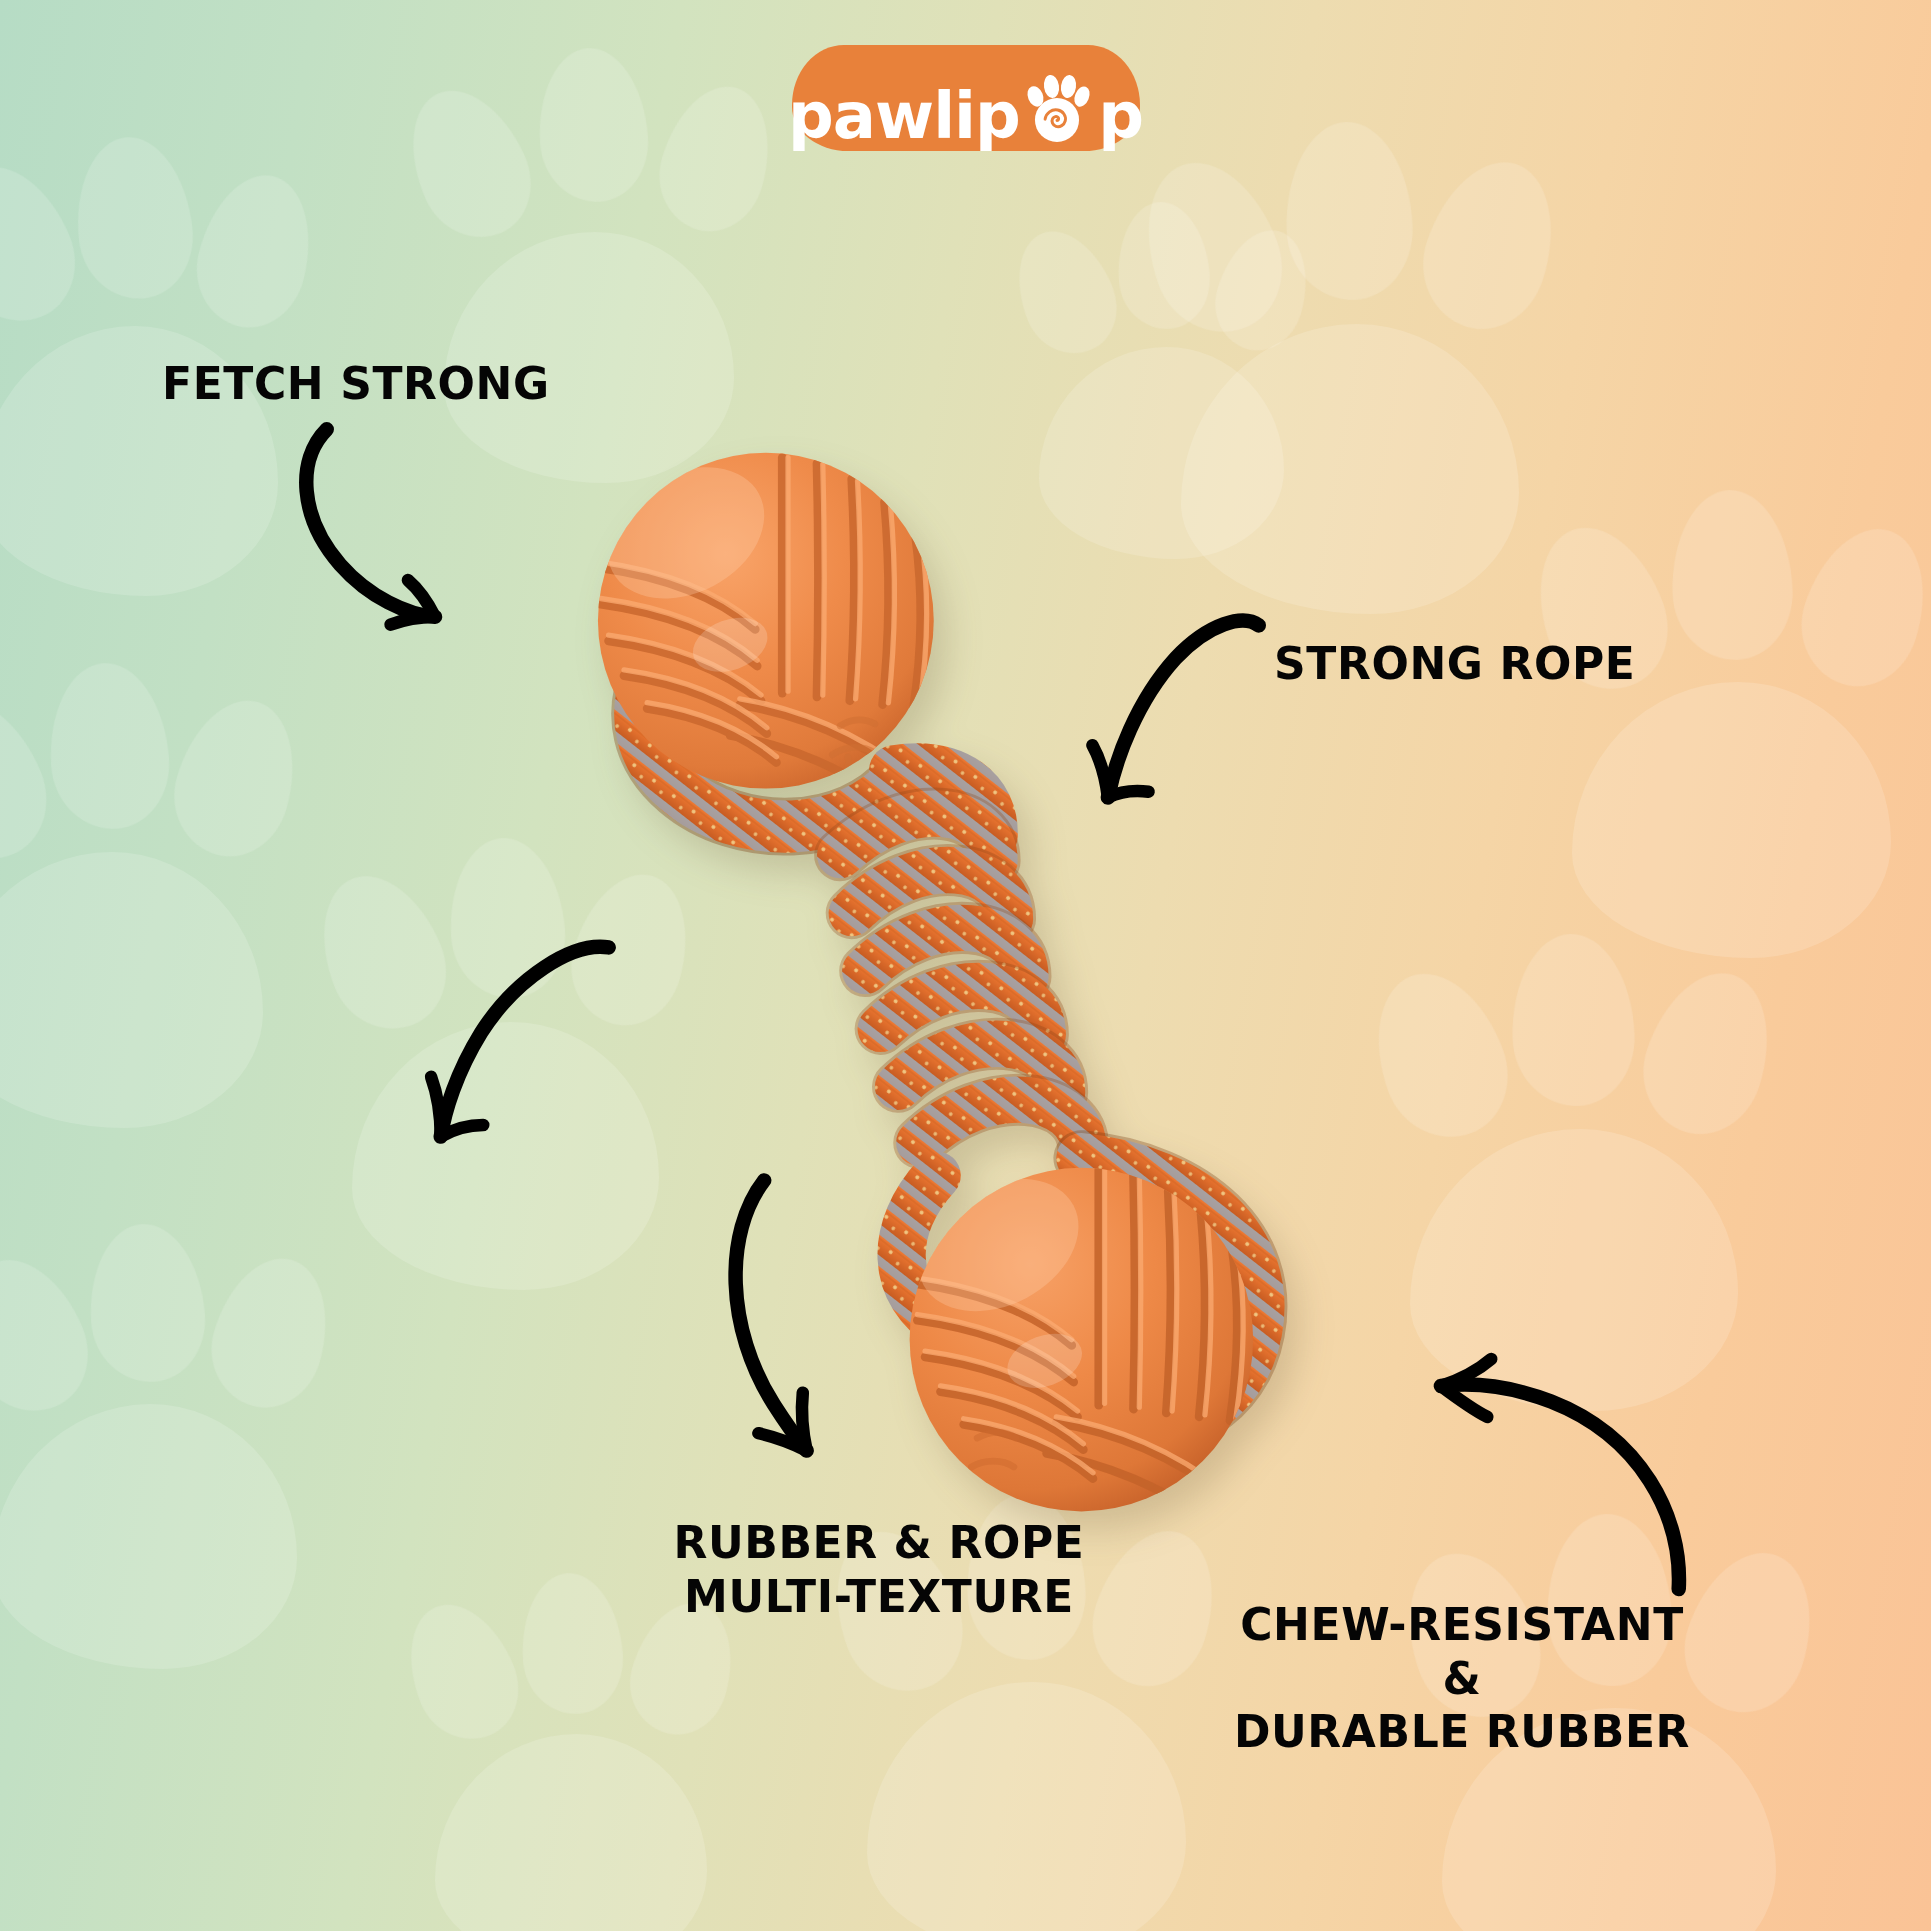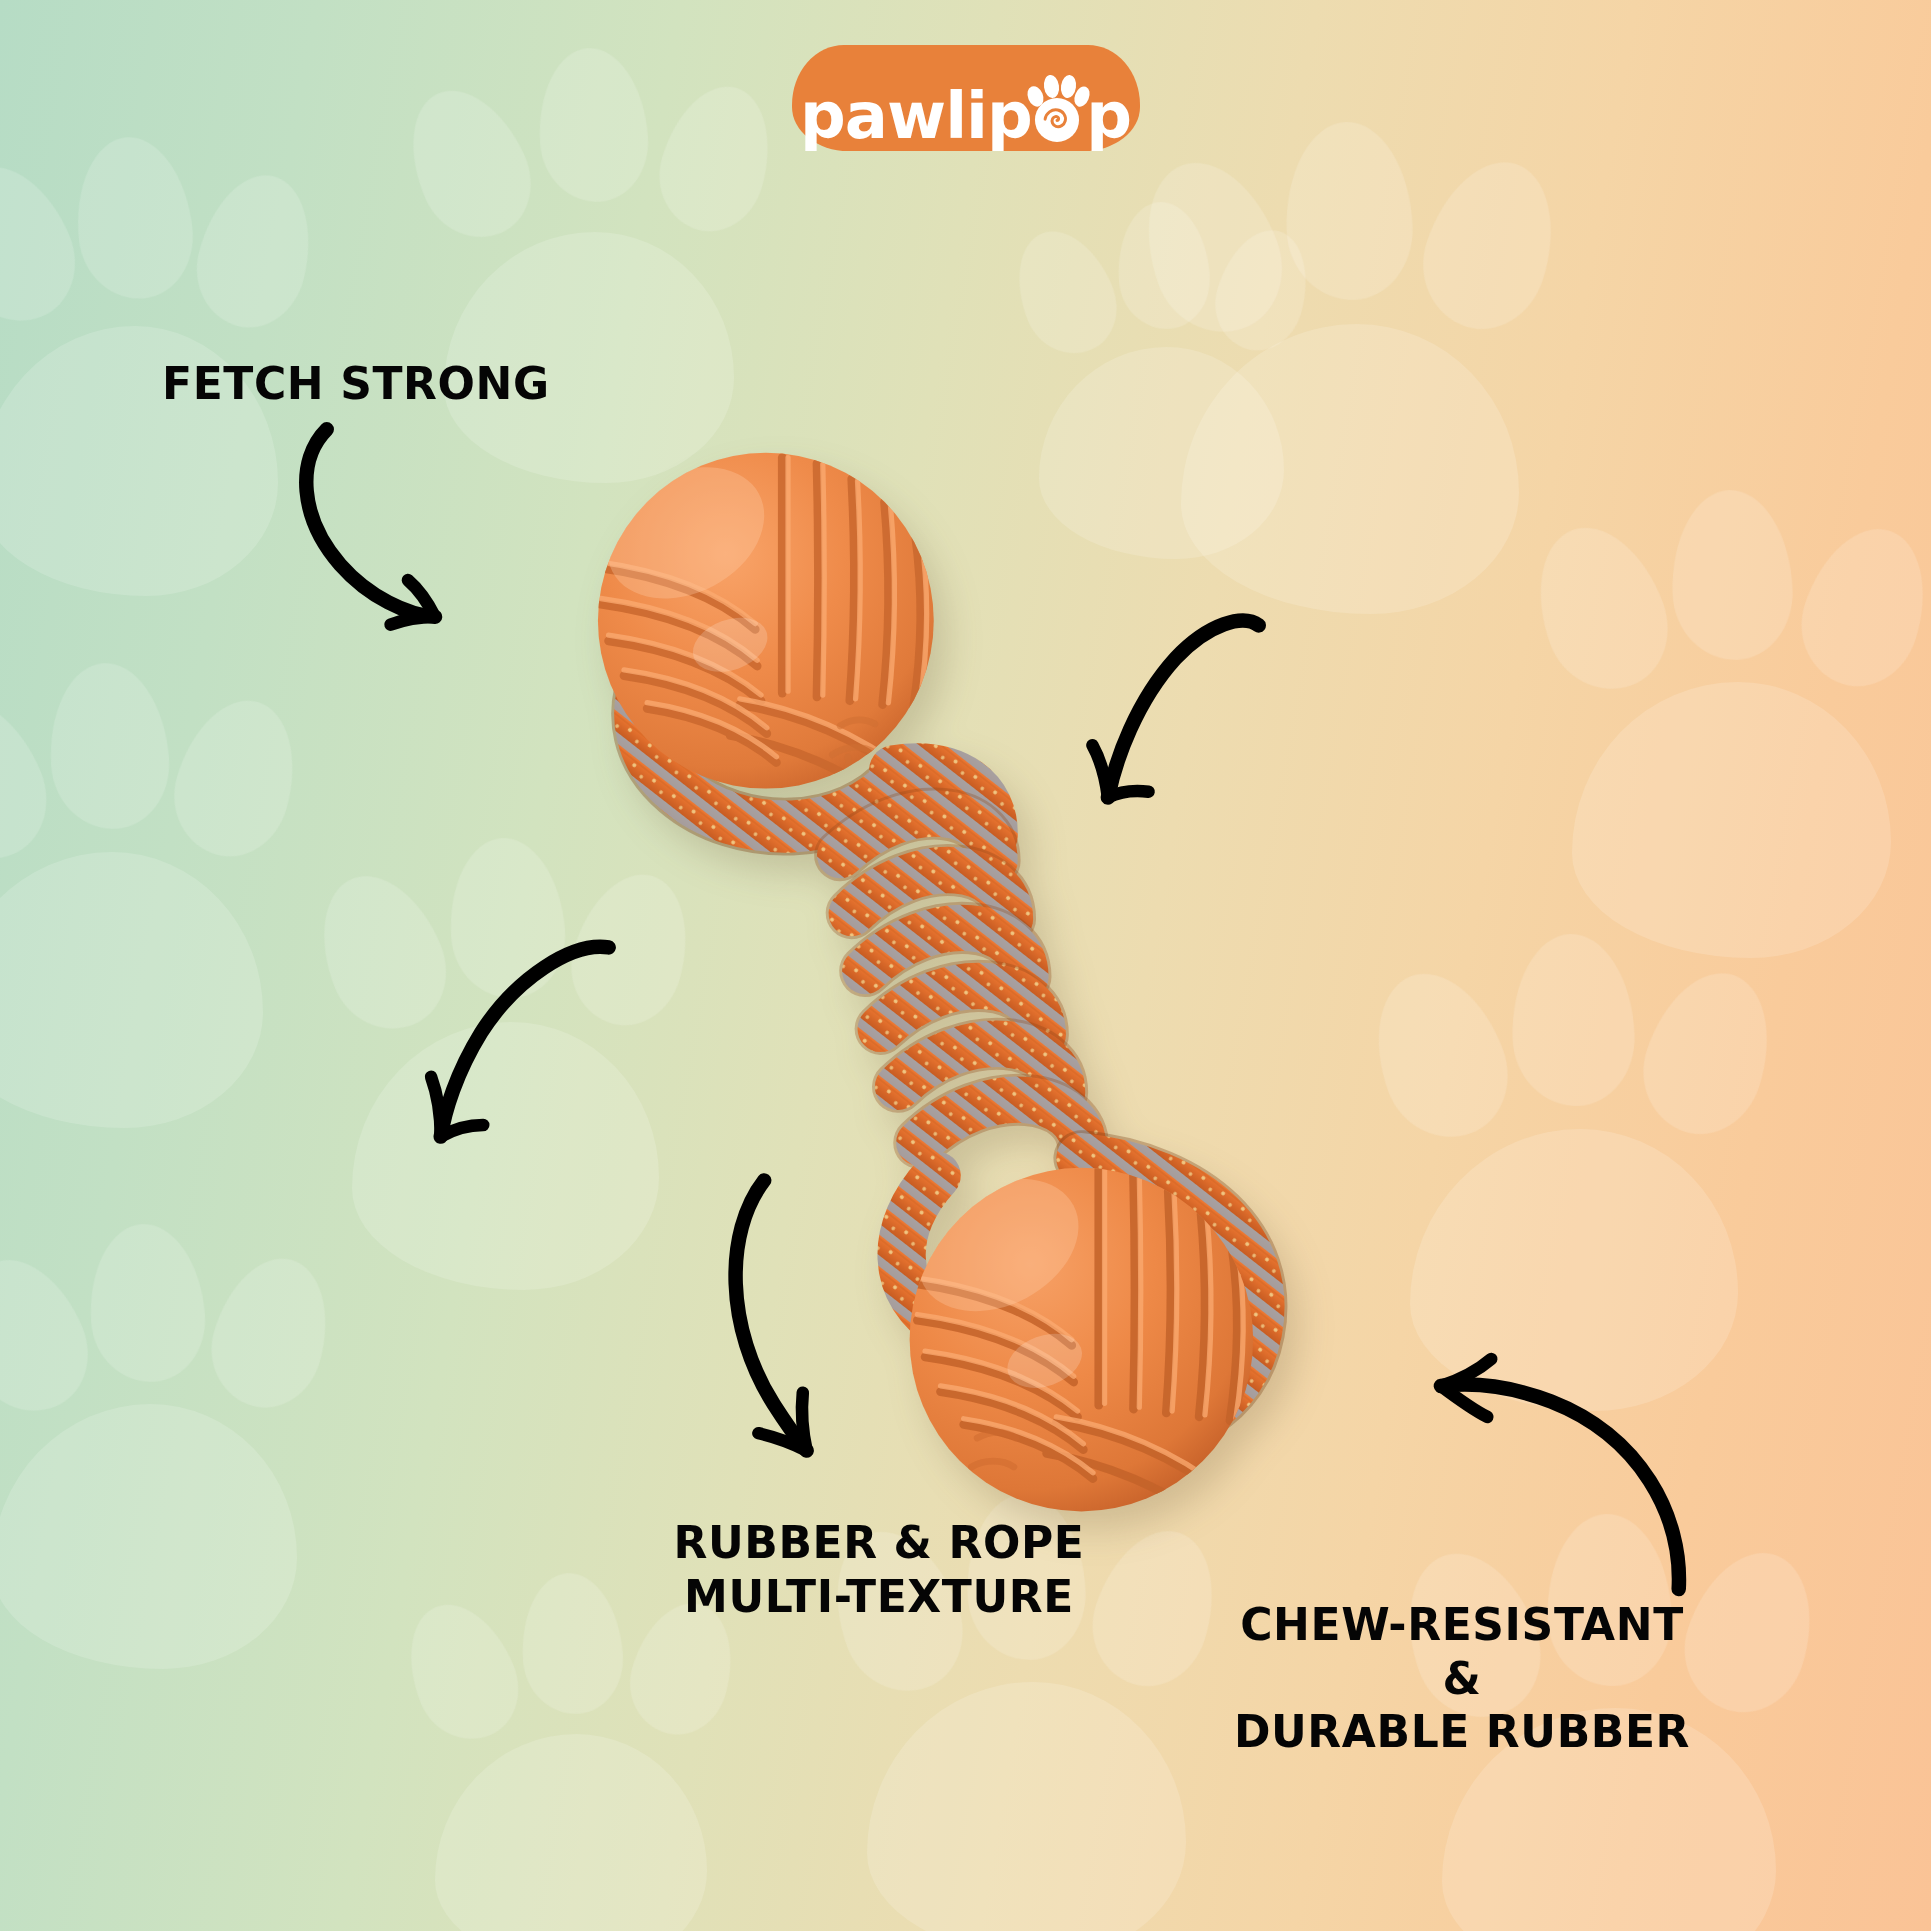--- a/index.html
+++ b/index.html
@@ -36,21 +36,21 @@
     display:flex;align-items:center;justify-content:center;
     width:348px;height:106px;
   }
   #logo-pill{
     position:absolute;inset:0;
     background:#e8813a;
     border-radius:52px 52px 56px 56px / 60px 60px 44px 44px;
   }
   #logo-row{
     position:relative;display:flex;align-items:flex-end;
-    height:100%;gap:0;padding-bottom:7.7px;
+    height:100%;gap:12px;padding-bottom:7.7px;
   }
   #logo-text{
     color:#ffffff;font-size:64px;line-height:.96;font-weight:700;
     letter-spacing:-1px;
     font-family:"DejaVu Sans", sans-serif;
   }
   #logo-mark{position:relative;width:64px;height:73px;margin:0 -3.9px 1.9px -5.8px;}
   #logo-mark .ltoe{position:absolute;background:#fff;border-radius:50%;}
   #logo-spiral{position:absolute;left:7.7px;top:25px;width:46px;height:46px;}
 
@@ -330,20 +330,21 @@
             <path d="M452 1090 C466 1082 482 1082 492 1090"></path>
             <path d="M446 1120 C460 1112 478 1112 490 1120"></path>
           </g>
         </g>
       </g>
     </svg>
   </div>
 
   <div class="label" id="label-fetch">FETCH STRONG</div>
 
+  <div class="label" id="label-rope">STRONG ROPE</div>
 
 
   <div class="label" id="label-multi">RUBBER &amp; ROPE
 MULTI-TEXTURE</div>
 
   <div class="label" id="label-chew">CHEW-RESISTANT &amp;
 DURABLE RUBBER</div>
 
   <div class="arrow" style="left:290px;top:410px;width:232px;height:232px;">
     <svg viewBox="0 0 240 240">

